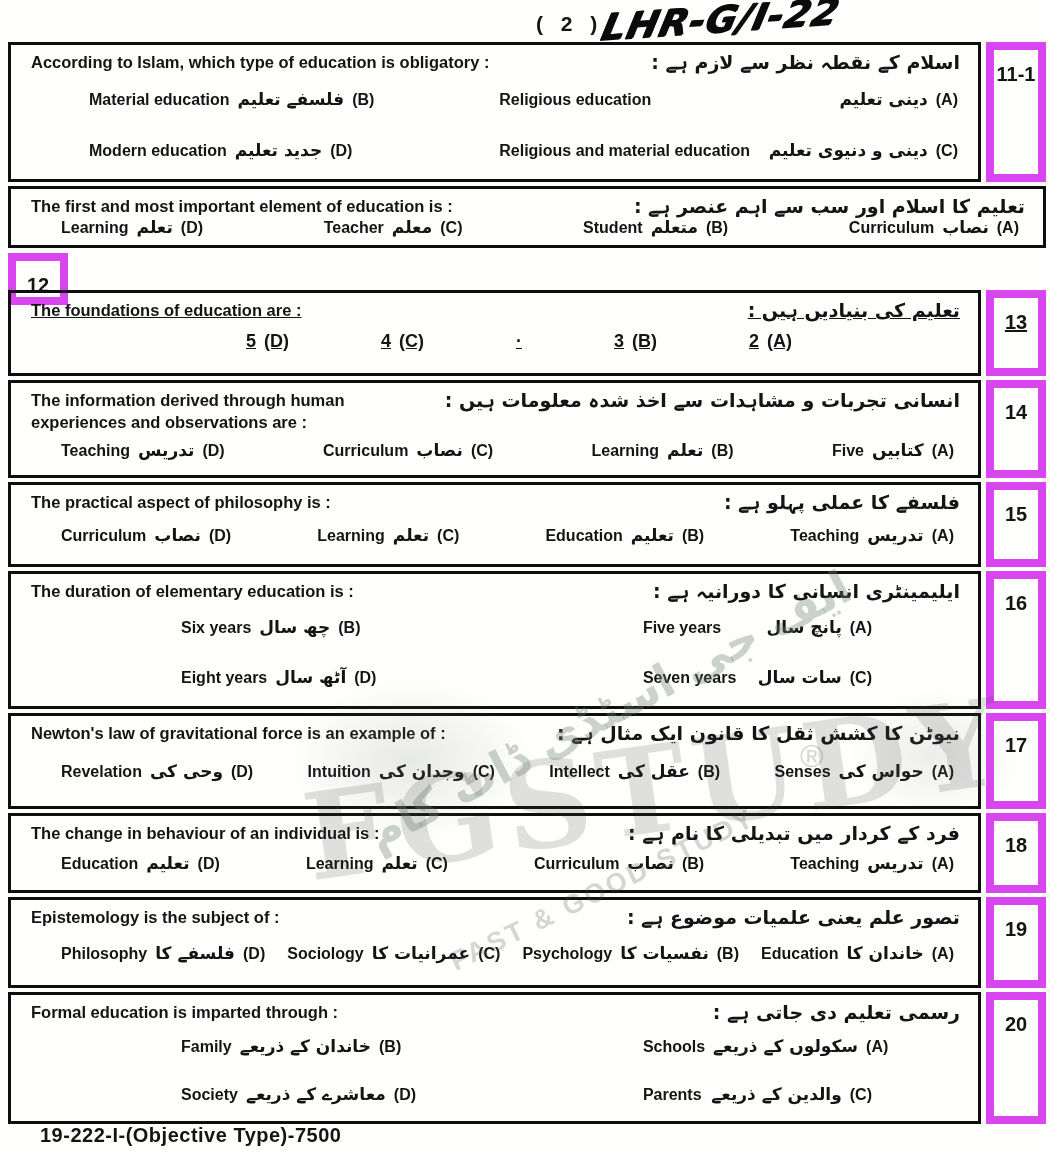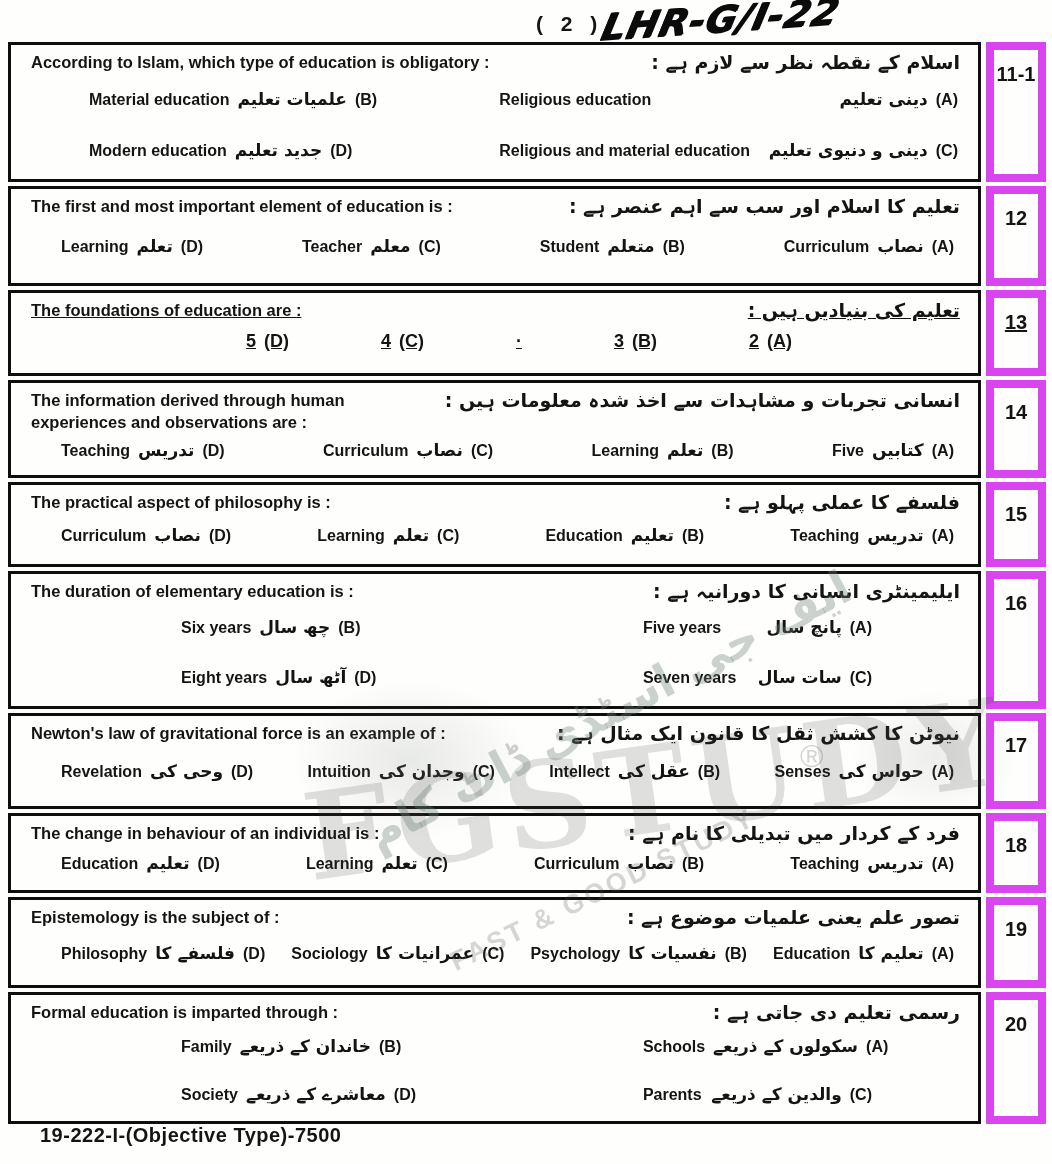--- a/index.html
+++ b/index.html
@@ -131,21 +131,21 @@
       <div class="row" style="height: 140px;">
         <div class="qcell">
           <div class="qhead">
             <span class="q-en">According to Islam, which type of education is obligatory :</span>
             <span class="q-ur" dir="rtl">اسلام کے نقطہ نظر سے لازم ہے :</span>
           </div>
           <div class="opts-grid g1">
             <div class="gcell left">
               <span class="opt">
                 <span class="o-en">Material education</span>
-                <span class="o-ur" dir="rtl">علمیات تعلیم</span>
+                <span class="o-ur" dir="rtl">فلسفے تعلیم</span>
                 <span class="o-letter">(B)</span>
               </span>
             </div>
             <div class="gcell right">
               <span class="opt">
                 <span class="o-en">Religious education</span>
                 <span class="o-ur" dir="rtl">دینی تعلیم</span>
                 <span class="o-letter">(A)</span>
               </span>
             </div>
@@ -160,21 +160,21 @@
               <span class="opt">
                 <span class="o-en">Religious and material education</span>
                 <span class="o-ur" dir="rtl">دینی و دنیوی تعلیم</span>
                 <span class="o-letter">(C)</span>
               </span>
             </div>
           </div>
         </div>
         <div class="numcell"><span>11-1</span></div>
       </div>
-      <div class="row" style="height: 100px;">
+      <div class="row" style="height: 100px; flex-direction: column;">
         <div class="qcell">
           <div class="qhead">
             <span class="q-en">The first and most important element of education is :</span>
             <span class="q-ur" dir="rtl">تعلیم کا اسلام اور سب سے اہم عنصر ہے :</span>
           </div>
           <div class="opts-line">
             <span class="opt">
               <span class="o-en">Learning</span>
               <span class="o-ur" dir="rtl">تعلم</span>
               <span class="o-letter">(D)</span>
@@ -406,21 +406,21 @@
               <span class="o-ur" dir="rtl">عمرانیات کا</span>
               <span class="o-letter">(C)</span>
             </span>
             <span class="opt">
               <span class="o-en">Psychology</span>
               <span class="o-ur" dir="rtl">نفسیات کا</span>
               <span class="o-letter">(B)</span>
             </span>
             <span class="opt">
               <span class="o-en">Education</span>
-              <span class="o-ur" dir="rtl">تعلیم کا</span>
+              <span class="o-ur" dir="rtl">خاندان کا</span>
               <span class="o-letter">(A)</span>
             </span>
           </div>
         </div>
         <div class="numcell"><span>19</span></div>
       </div>
       <div class="row" style="height: 132px;">
         <div class="qcell">
           <div class="qhead">
             <span class="q-en">Formal education is imparted through :</span>

